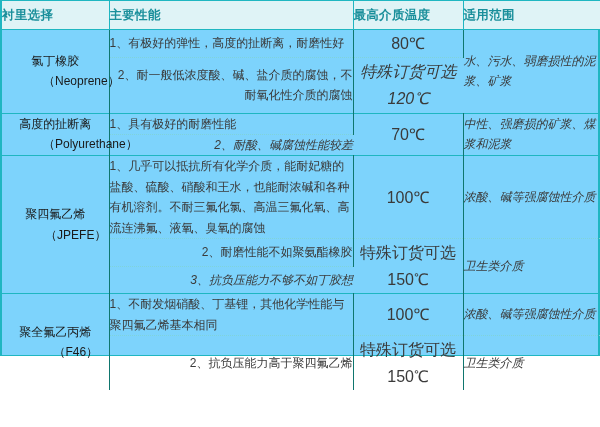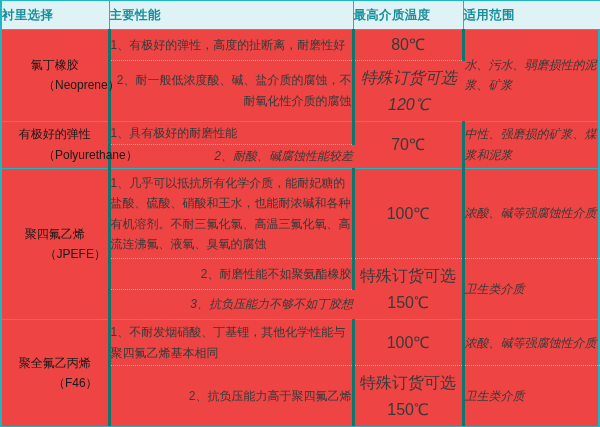--- a/index.html
+++ b/index.html
@@ -9,26 +9,26 @@
   body {
     width: 600px;
     height: 427px;
     background: #ffffff;
     font-family: "Liberation Sans", sans-serif;
     color: #333333;
     overflow: hidden;
   }
   .table-wrap {
     width: 600px;
-    height: 427px;
+    height: 356px;
     box-sizing: border-box;
     border: 1px solid #1fb6c1;
     border-left: 2px solid #1fb6c1;
     border-right: 2px solid #1fb6c1;
-    background: #ef4444;
+    background: #7dd3fc;
   }
   table.spec {
     width: 100%;
     height: 100%;
     border-collapse: collapse;
     table-layout: fixed;
   }
   table.spec td, table.spec th {
     padding: 0;
     vertical-align: middle;
@@ -52,21 +52,21 @@
     padding-left: 10px;
     letter-spacing: .3px;
   }
   thead th:last-child { border-right: none; }
 
   
   tr.major > td {
     border-top: 1px solid #1fb6c1;
   }
   td.cell {
-    border-right: 3px solid #0f766e;
+    border-right: 1px solid #0f766e;
     font-size: 12px;
     line-height: 1.7;
   }
   td.cell:last-child { border-right: none; font-style: italic; }
 
   td.lining {
     text-align: center;
     color: #1a1a1a;
     font-weight: normal;
     font-size: 12px;
@@ -132,21 +132,21 @@
       <td class="cell temp">80℃</td>
       <td class="cell scope" rowspan="2">水、污水、弱磨损性的泥浆、矿浆</td>
     </tr>
     <tr>
       <td class="cell perf dotted-top">2、耐一般低浓度酸、碱、盐介质的腐蚀，不耐氧化性介质的腐蚀</td>
       <td class="cell temp dotted-top">特殊订货可选 120℃</td>
     </tr>
 
     <tr class="major">
       <td class="cell lining" rowspan="2">
-        <span>有极好的弹性</span>
+        <span>高度的扯断离</span>
         <span class="l2">（Polyurethane）</span>
       </td>
       <td class="cell perf">1、具有极好的耐磨性能</td>
       <td class="cell temp" rowspan="2">70℃</td>
       <td class="cell scope" rowspan="2">中性、强磨损的矿浆、煤浆和泥浆</td>
     </tr>
     <tr>
       <td class="cell perf dotted-top">2、耐酸、碱腐蚀性能较差</td>
     </tr>
 

